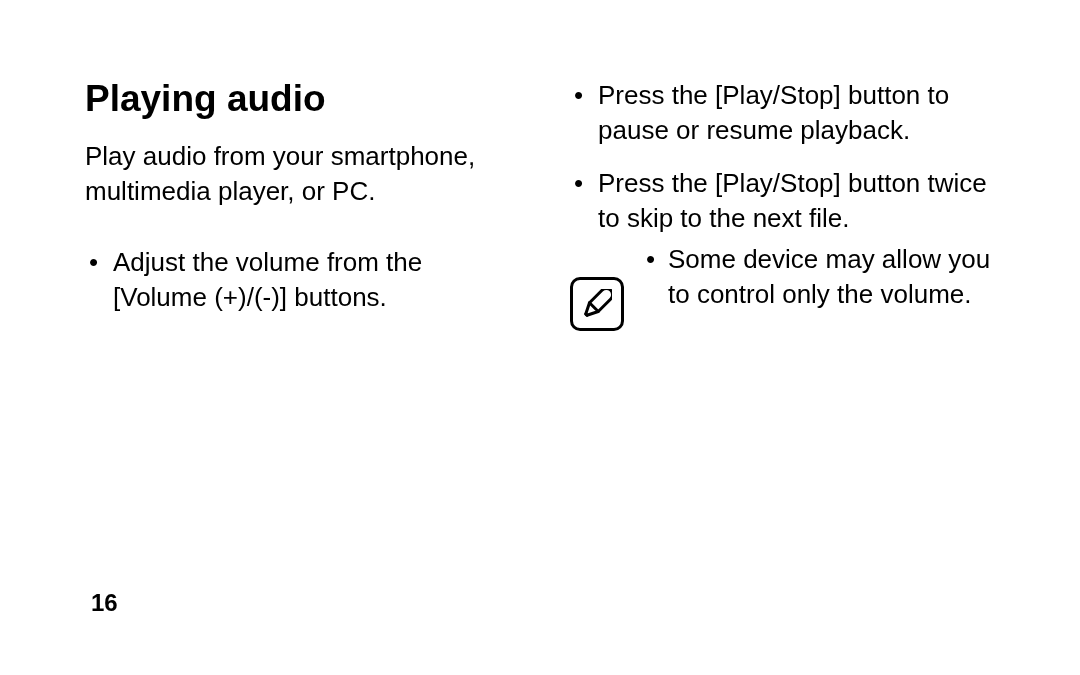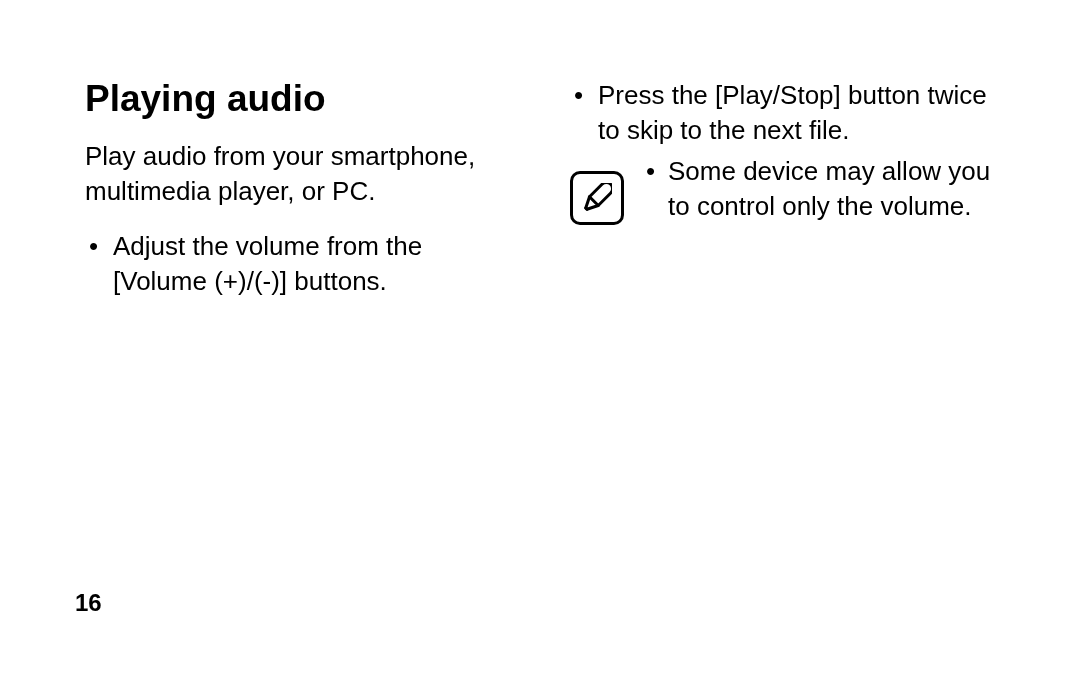--- a/index.html
+++ b/index.html
@@ -25,21 +25,21 @@
   .heading {
     font-size: 37px;
     font-weight: 700;
     margin: 0 0 18px 0;
     break-after: avoid;
     line-height: 1.15;
   }
   .intro {
     font-size: 26px;
     line-height: 1.35;
-    margin: 0 0 20px 0;
+    margin: 0 0 36px 0;
   }
   ul.bullets {
     list-style: none;
     margin: 0;
     padding: 0;
   }
   ul.bullets > li {
     position: relative;
     font-size: 26px;
     line-height: 1.35;
@@ -50,21 +50,21 @@
   ul.bullets > li::before {
     content: "•";
     position: absolute;
     left: 4px;
     top: 0;
     font-size: 26px;
     line-height: 1.35;
   }
   .note {
     display: flex;
-    align-items: center;
+    align-items: flex-end;
     gap: 18px;
     break-inside: avoid;
     margin-top: 6px;
   }
   .note-icon {
     flex: 0 0 48px;
     width: 48px;
     height: 48px;
     border: 3px solid #000;
     border-radius: 10px;
@@ -73,38 +73,39 @@
     justify-content: center;
   }
   .note ul.bullets {
     flex: 1 1 auto;
   }
   .note ul.bullets > li {
     padding-left: 26px;
   }
   .page-number {
     position: absolute;
-    left: 75px;
+    left: 91px;
     bottom: 58px;
     font-size: 24px;
     font-weight: 700;
   }
 </style>
 </head>
 <body>
 
 <div class="page">
   <div class="cols">
 
     <h2 class="heading">Playing audio</h2>
 
     <p class="intro">Play audio from your smartphone, multimedia player, or PC.</p>
 
     <ul class="bullets">
       <li>Adjust the volume from the [Volume (+)/(-)] buttons.</li>
+      <li>Press the [Play/Stop] button to pause or resume playback.</li>
       <li>Press the [Play/Stop] button twice to skip to the next file.</li>
     </ul>
 
     <div class="note">
       <div class="note-icon">
         <svg viewBox="0 0 24 24" width="30" height="30" fill="none" stroke="#000" stroke-width="2.4" stroke-linecap="round" stroke-linejoin="round">
           <path d="M3 20 L6 11 L13 18 L4 21 Z"></path>
           <path d="M6 11 L16 1 A2 2 0 0 1 23 8 L13 18"></path>
           <path d="M3 20 L4 21"></path>
         </svg>

